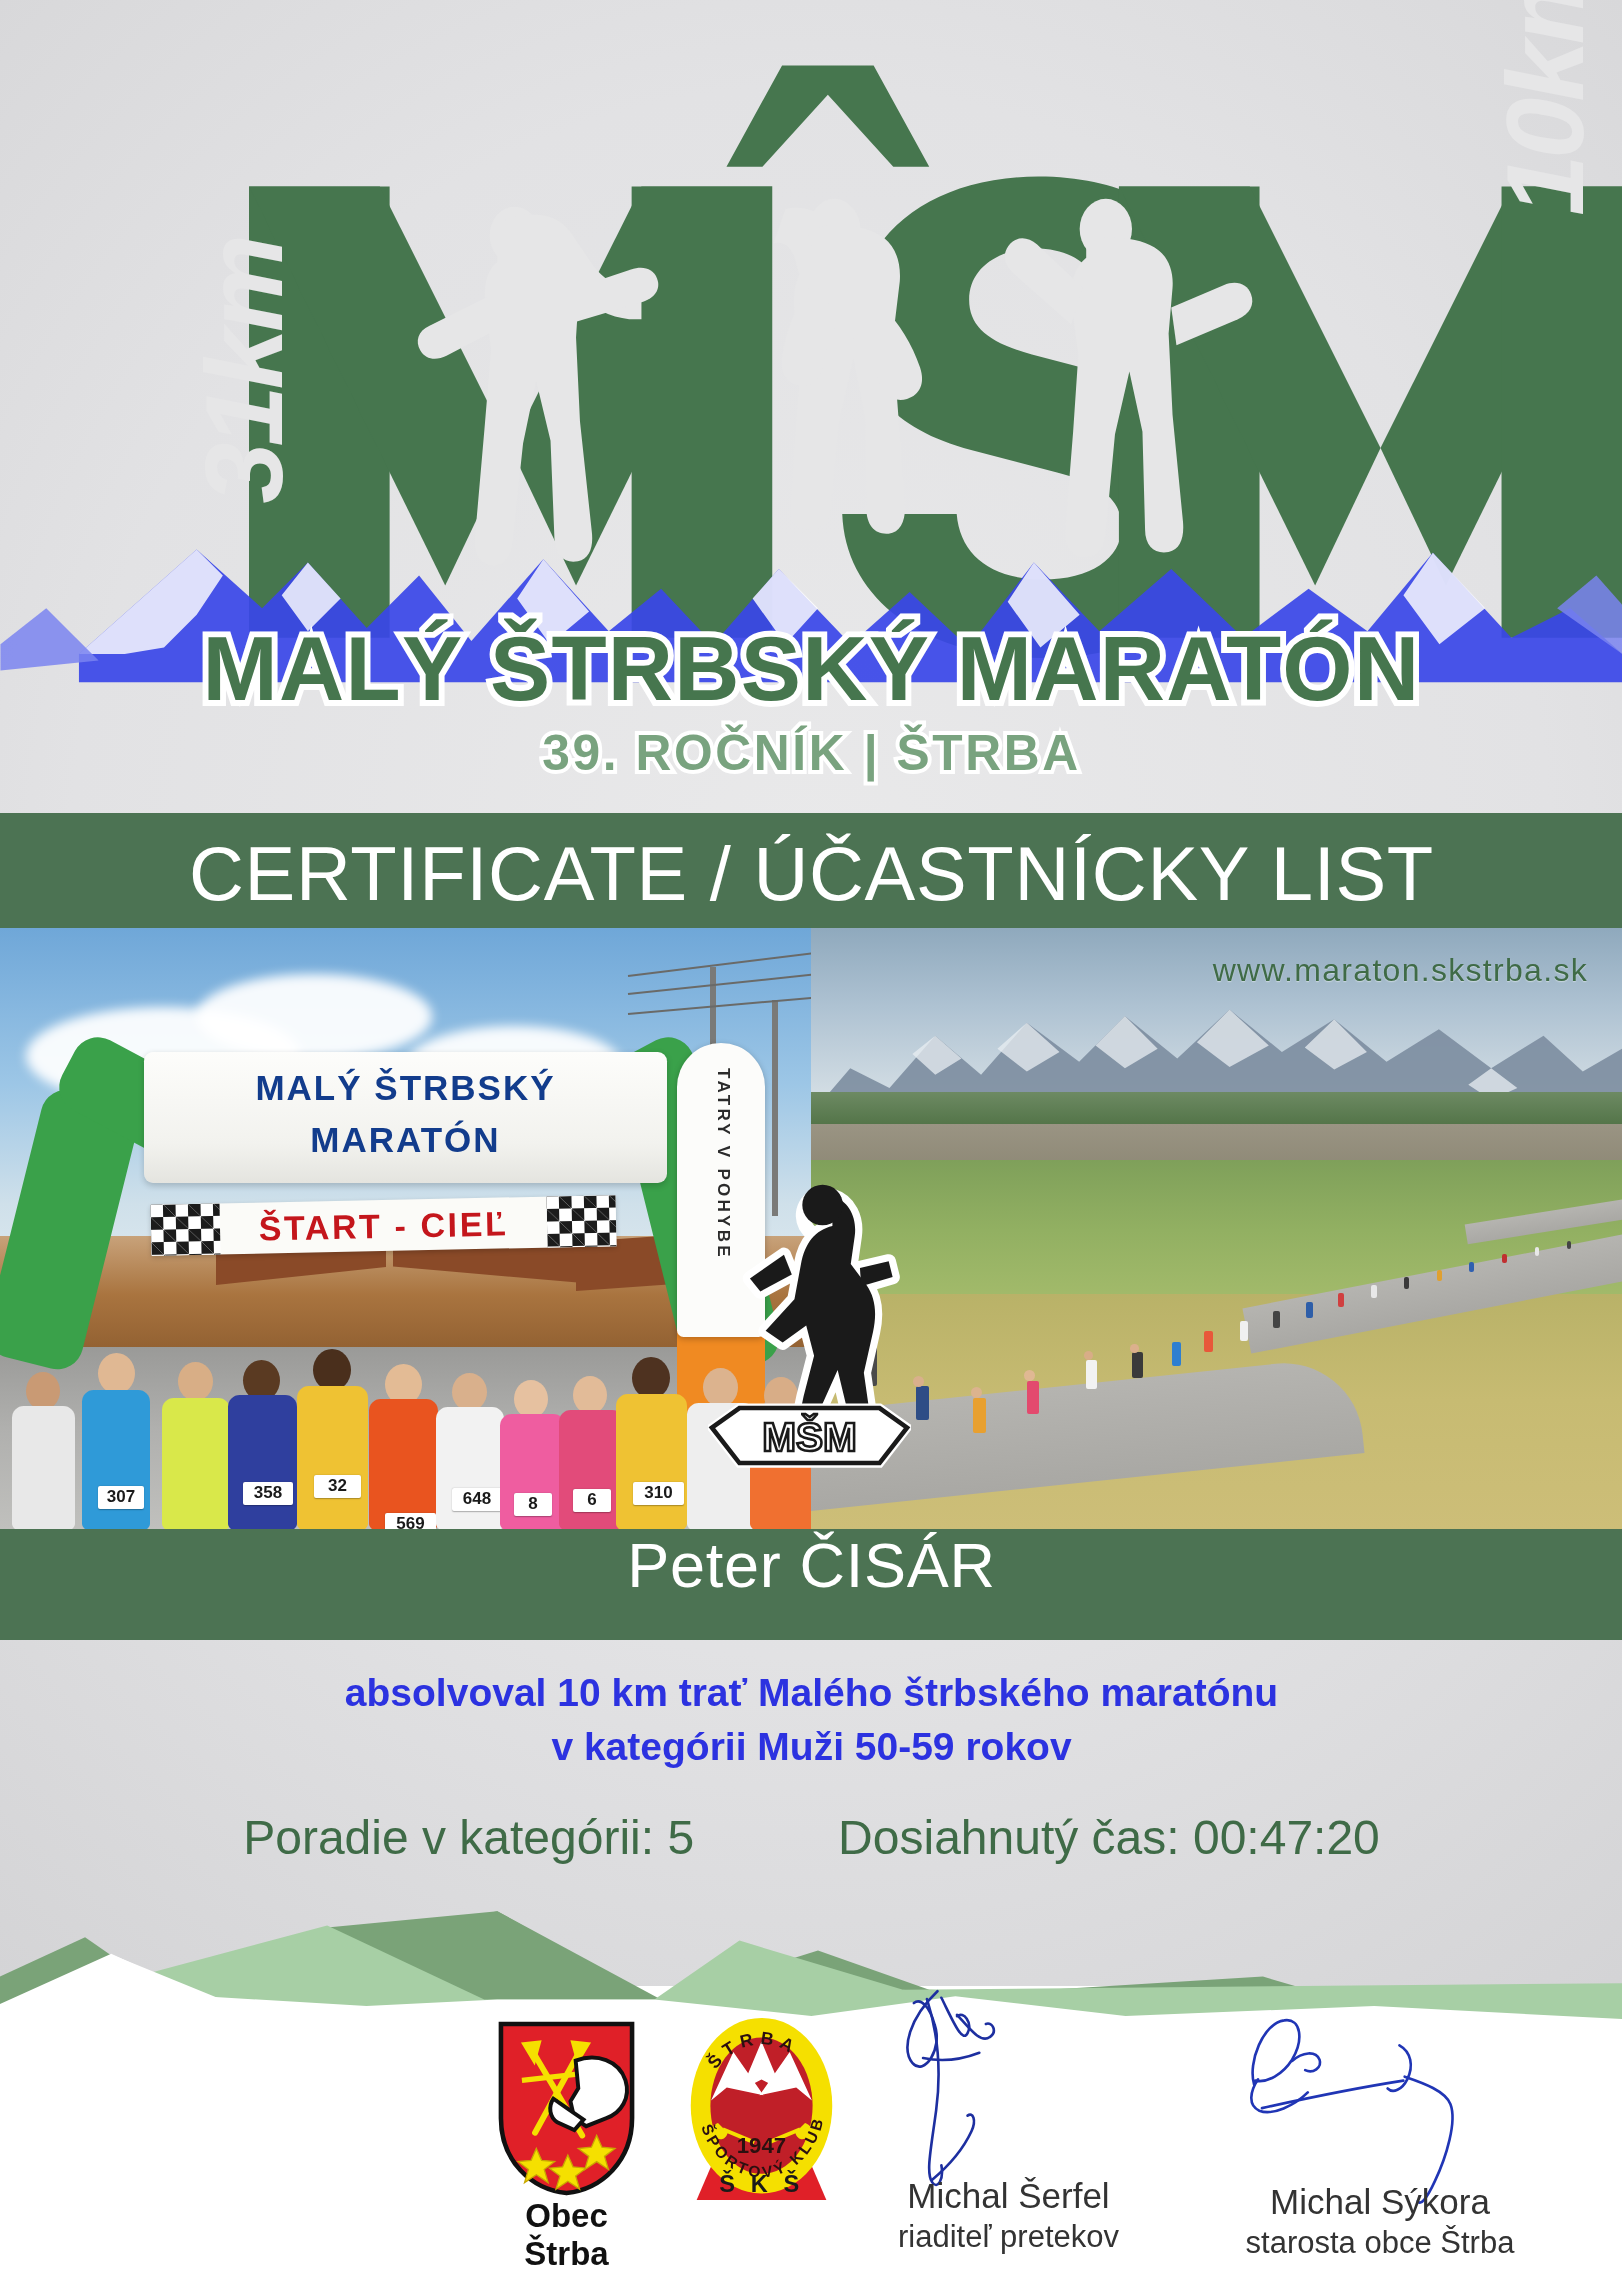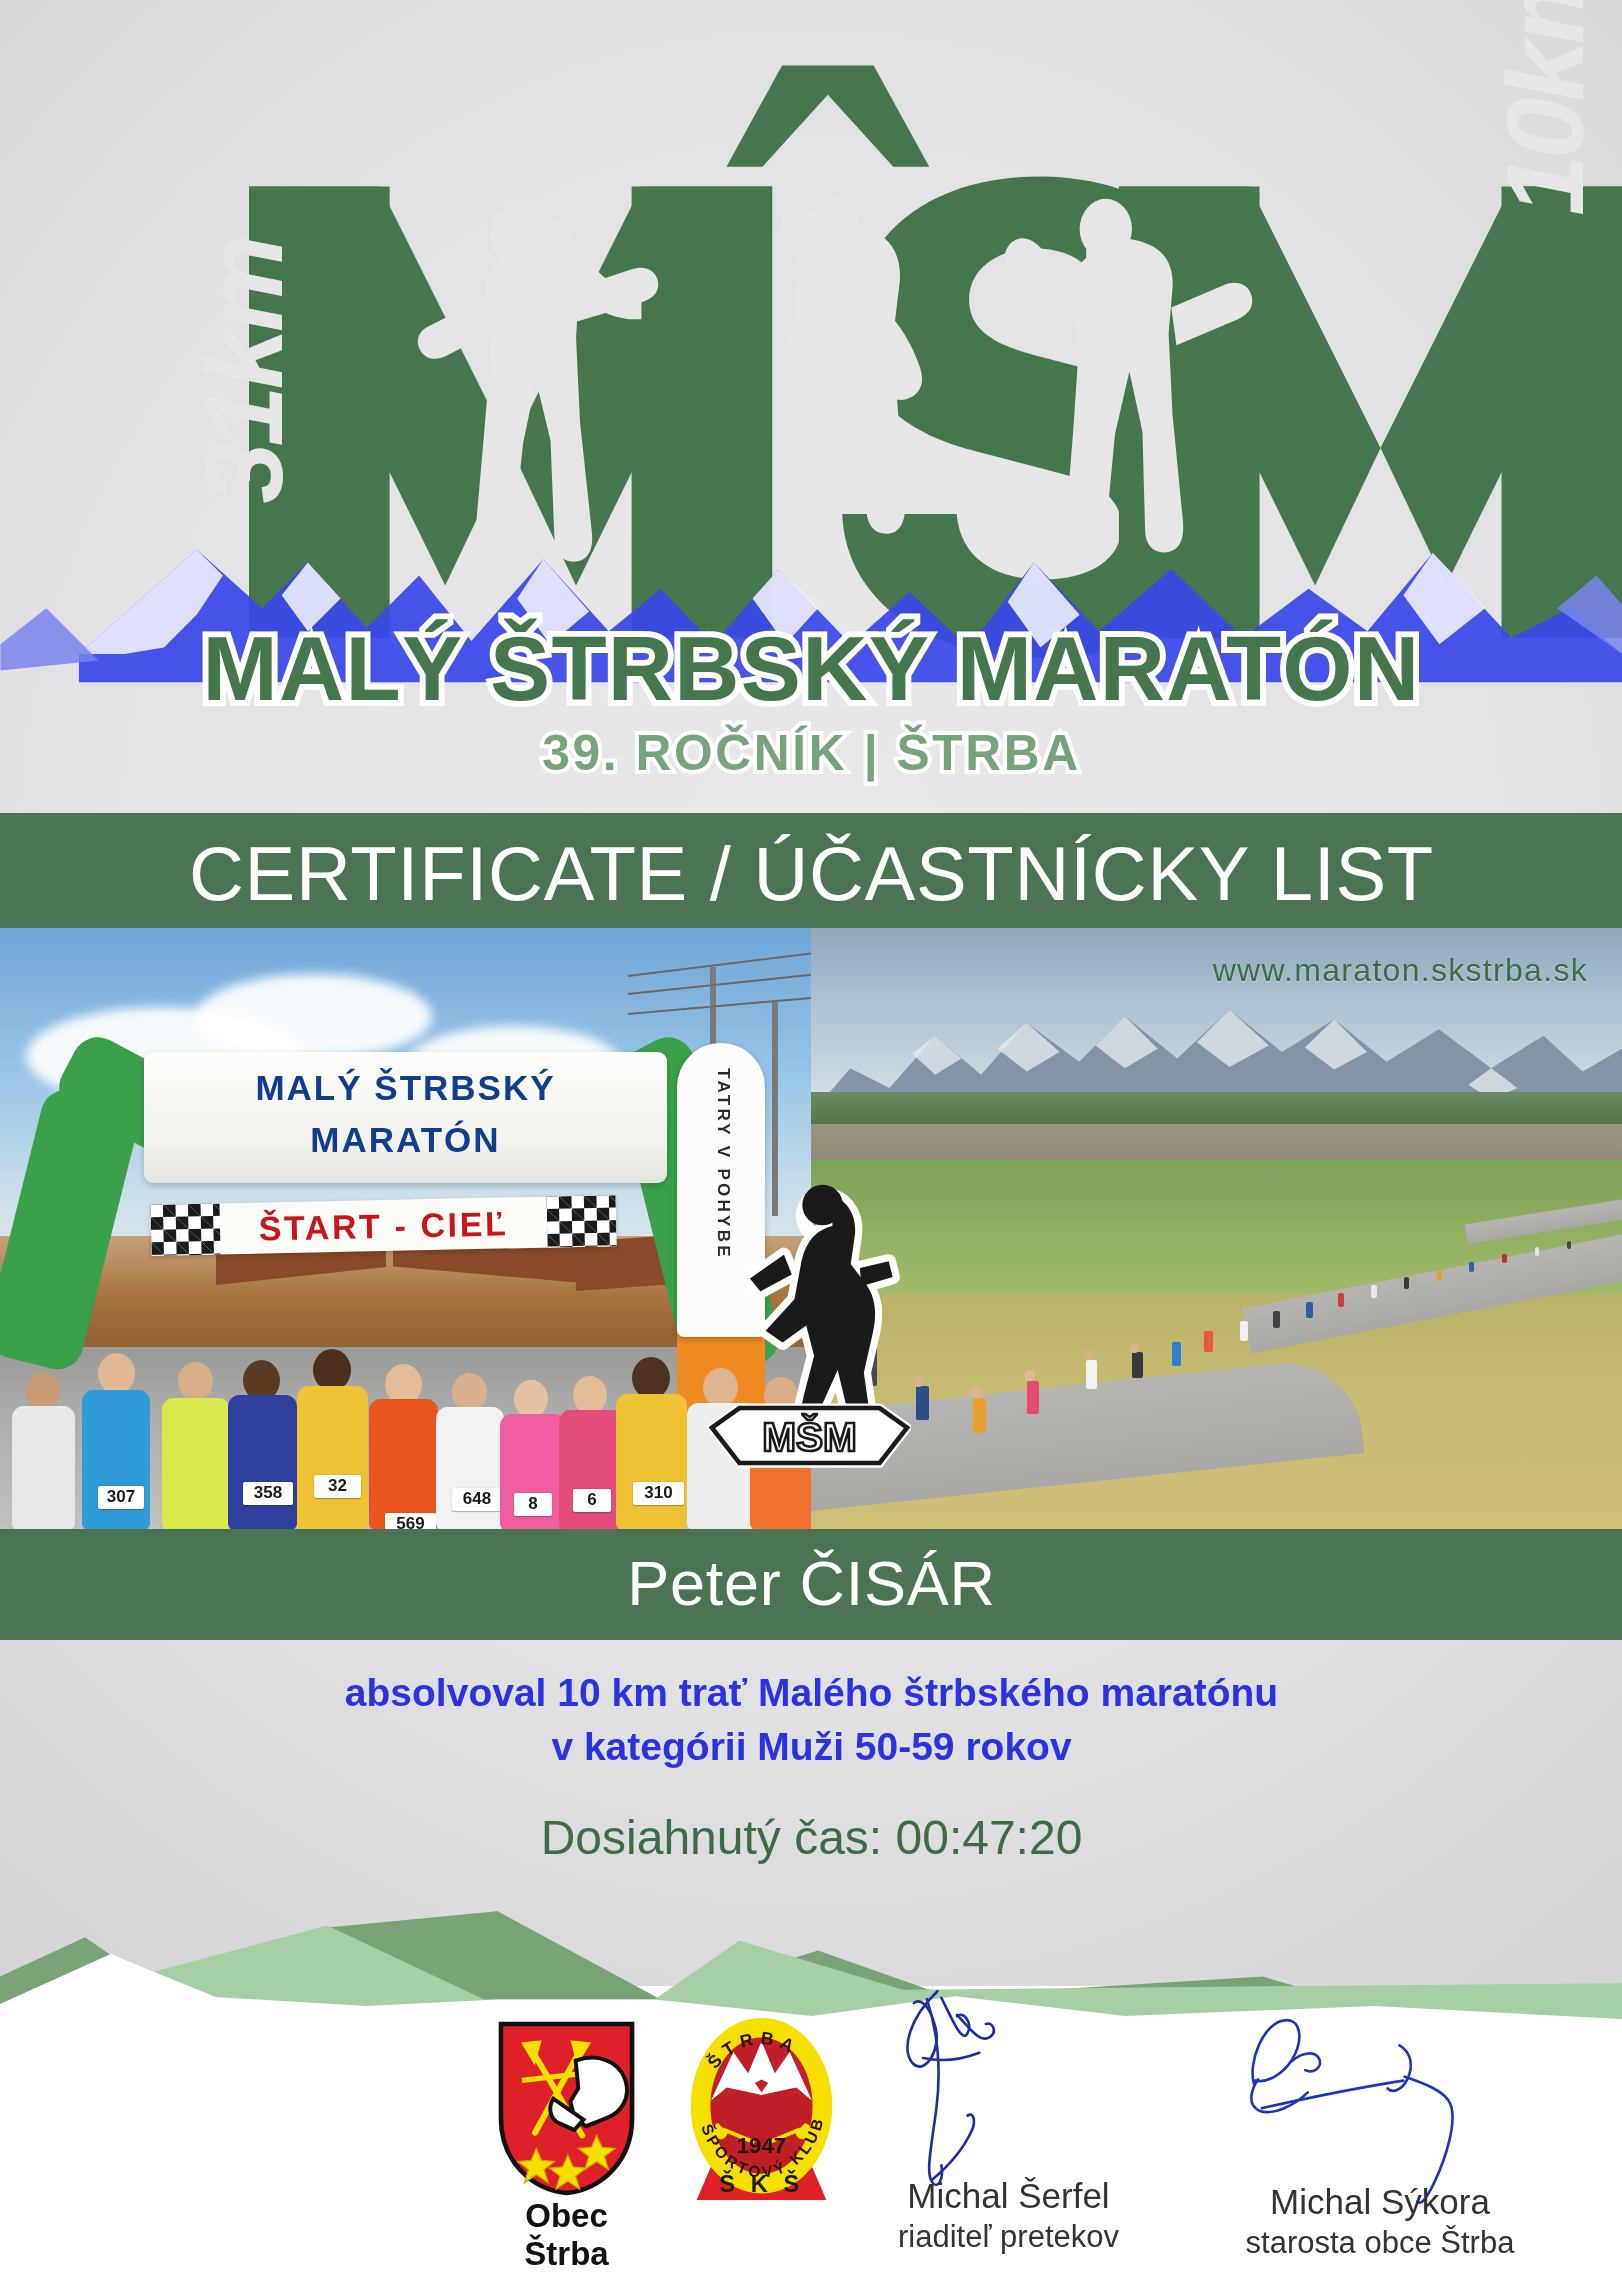--- a/index.html
+++ b/index.html
@@ -187,21 +187,21 @@
   }
 
   
   #name-band {
     position: absolute;
     left: 0; top: 1529px;
     width: 1623px;
     height: 111px;
     background: #4c7353;
     display: flex;
-    align-items: center;
+    align-items: flex-start;
     justify-content: center;
   }
   #athlete-name {
     color:#ffffff; font-size:63px; font-weight:400; letter-spacing:0.7px;
     white-space:nowrap; padding-bottom:2.6px;
   }
 
   
   #body-area {
     position:absolute; left:0; top:1640px; width:1623px; height:406px;
@@ -509,20 +509,21 @@
 
   <div id="name-band">
     <div id="athlete-name">Peter ČISÁR</div>
   </div>
 
   <div id="body-area">
     <div class="blue-line" id="blue-1">absolvoval 10 km trať Malého štrbského maratónu</div>
     <div class="blue-line" id="blue-2">v kategórii Muži 50-59 rokov</div>
 
     <div id="results-row">
+      <div class="result-item">Poradie v kategórii: 5</div>
       <div class="result-item">Dosiahnutý čas: 00:47:20</div>
     </div>
   </div>
 
   <div id="footer-white"></div>
 
   <div id="mountain-decor">
     <svg viewBox="0 0 2480 260" preserveAspectRatio="none" xmlns="http://www.w3.org/2000/svg">
       <path d="M0 140 L130 80 L260 170 L0 200 Z" fill="#7aa378"></path>
       <path d="M760 40 L1000 175 L1200 130 L1440 170 L1930 140 L2050 175 L2480 200 L2480 260 L0 260 L0 200 Z" fill="#7aa378"></path>

